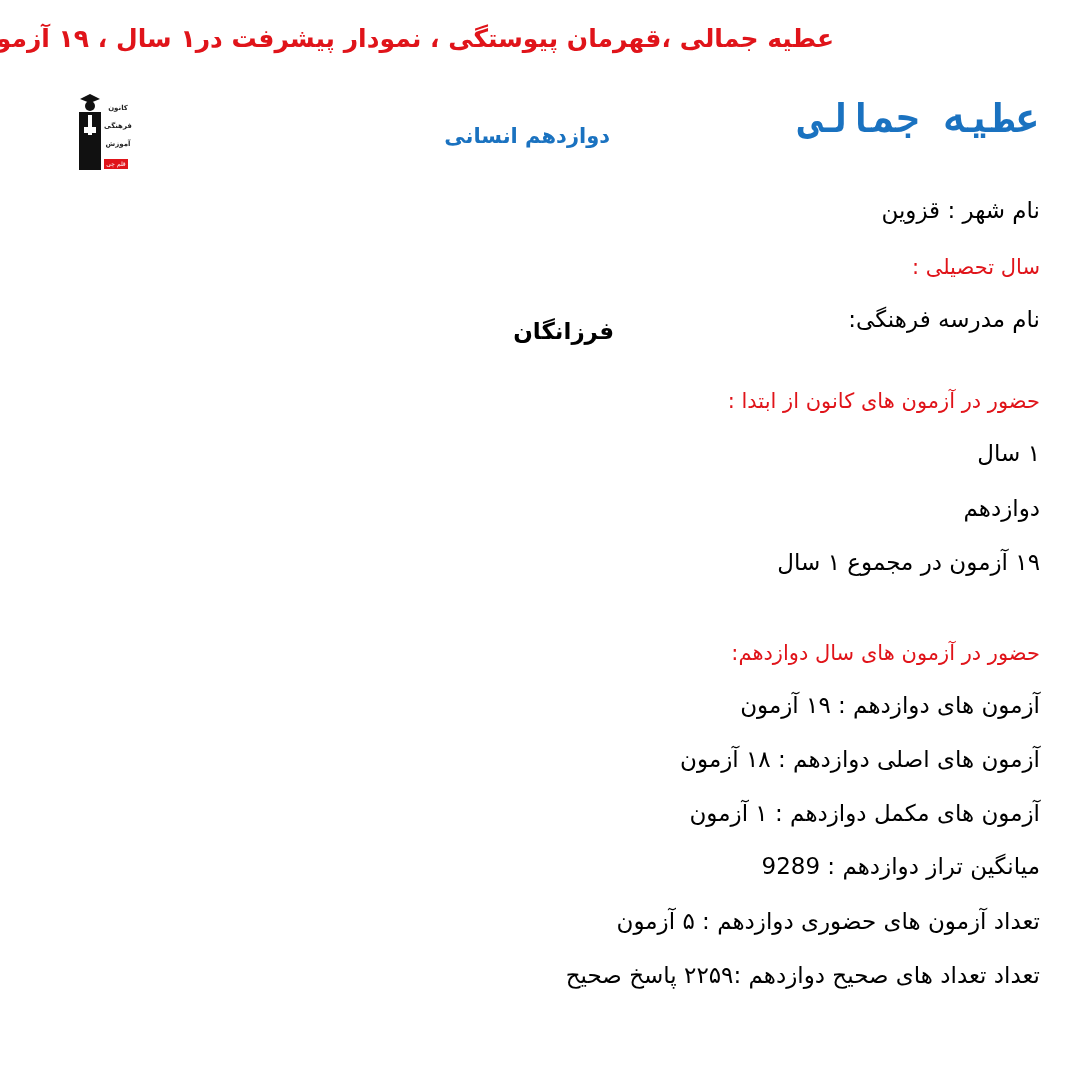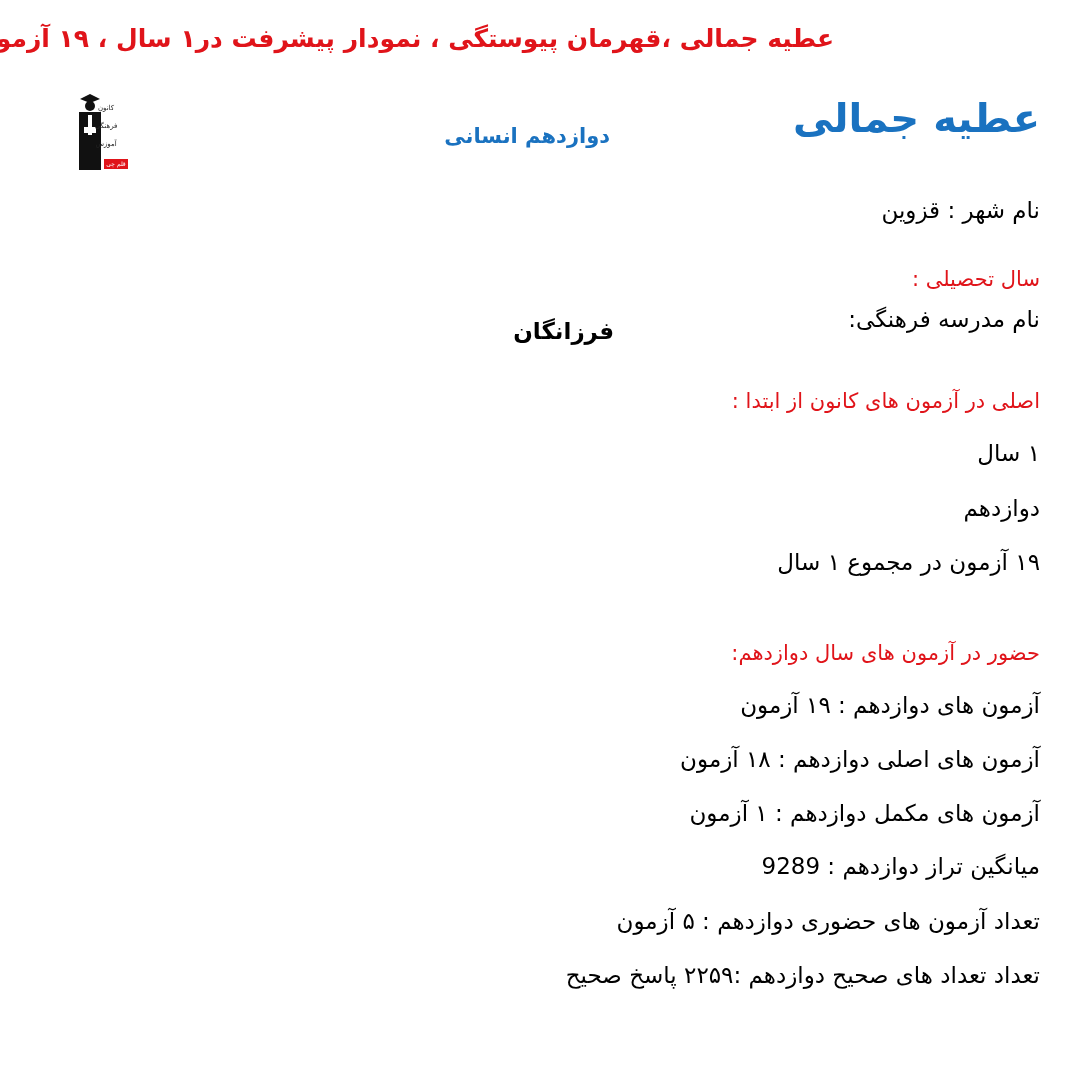--- a/index.html
+++ b/index.html
@@ -14,30 +14,31 @@
       color: #e0141a; font-weight: bold; font-size: 25px;
       letter-spacing: -0.5px;
     }
     .logo {
       top: 93px; left: 76px; width: 56px; height: 80px;
     }
     .logo .figure {
       position: absolute; left: 0; top: 0; width: 28px; height: 78px;
     }
     .logo .txt {
-      position: absolute; left: 16px; width: 28px;
+      position: absolute; left: 28px; width: 28px;
       font-size: 7px; text-align: center; color: #222; direction: rtl;
       line-height: 10px;
+      font-weight: bold;
     }
     .logo .red-box {
       position: absolute; left: 28px; top: 66px; width: 24px; height: 10px;
       background: #e0141a; color: #fff; font-size: 6px; text-align: center; line-height: 10px;
     }
     .name {
-      top: 95px; right: 40px; color: #1a72c0; font-weight: bold; font-size: 40px;
+      top: 95px; right: 40px; color: #1a72c0; font-weight: bold; font-size: 40px; font-family: Liberation Mono, monospace;
     }
     .grade {
       top: 124px; right: 470px; color: #1a72c0; font-weight: bold; font-size: 21px;
     }
     .line { right: 40px; font-weight: normal; font-size: 23px; color: #000; }
     .red { color: #e0141a; font-weight: normal; font-size: 21px; }
     .school-value { top: 306px; right: 466px; font-weight: bold; font-size: 23px; color: #000; margin-top: 12px; }
   </style>
 </head>
 <body>
@@ -55,25 +56,25 @@
   <div class="txt" style="top:10px">کانون</div>
   <div class="txt" style="top:28px">فرهنگی</div>
   <div class="txt" style="top:46px">آموزش</div>
   <div class="red-box">قلم چی</div>
 </div>
 
 <div class="abs name">عطیه جمالی</div>
 <div class="abs grade">دوازدهم انسانی</div>
 
 <div class="abs line" style="top:197px">نام شهر : قزوین</div>
-<div class="abs line red" style="top:267px">سال تحصیلی :</div>
+<div class="abs line red" style="top:255px">سال تحصیلی :</div>
 <div class="abs line" style="top:306px">نام مدرسه فرهنگی:</div>
 <div class="abs school-value">فرزانگان</div>
 
-<div class="abs line red" style="top:389px">اصلی در آزمون های کانون از ابتدا :</div>
+<div class="abs line red" style="top:389px">حضور در آزمون های کانون از ابتدا :</div>
 <div class="abs line" style="top:440px">۱ سال</div>
 <div class="abs line" style="top:495px">دوازدهم</div>
 <div class="abs line" style="top:549px">۱۹ آزمون در مجموع ۱ سال</div>
 
 <div class="abs line red" style="top:641px">حضور در آزمون های سال دوازدهم:</div>
 <div class="abs line" style="top:692px">آزمون های دوازدهم : ۱۹ آزمون</div>
 <div class="abs line" style="top:746px">آزمون های اصلی دوازدهم : ۱۸ آزمون</div>
 <div class="abs line" style="top:800px">آزمون های مکمل دوازدهم : ۱ آزمون</div>
 <div class="abs line" style="top:853px">میانگین تراز دوازدهم : 9289</div>
 <div class="abs line" style="top:908px">تعداد آزمون های حضوری دوازدهم : ۵ آزمون</div>

